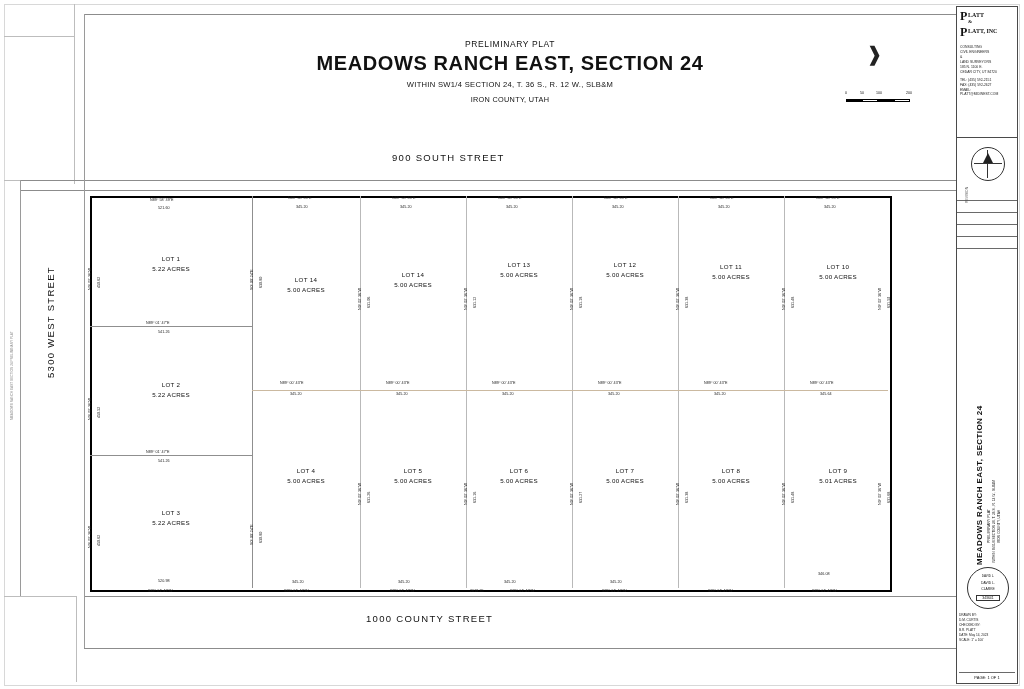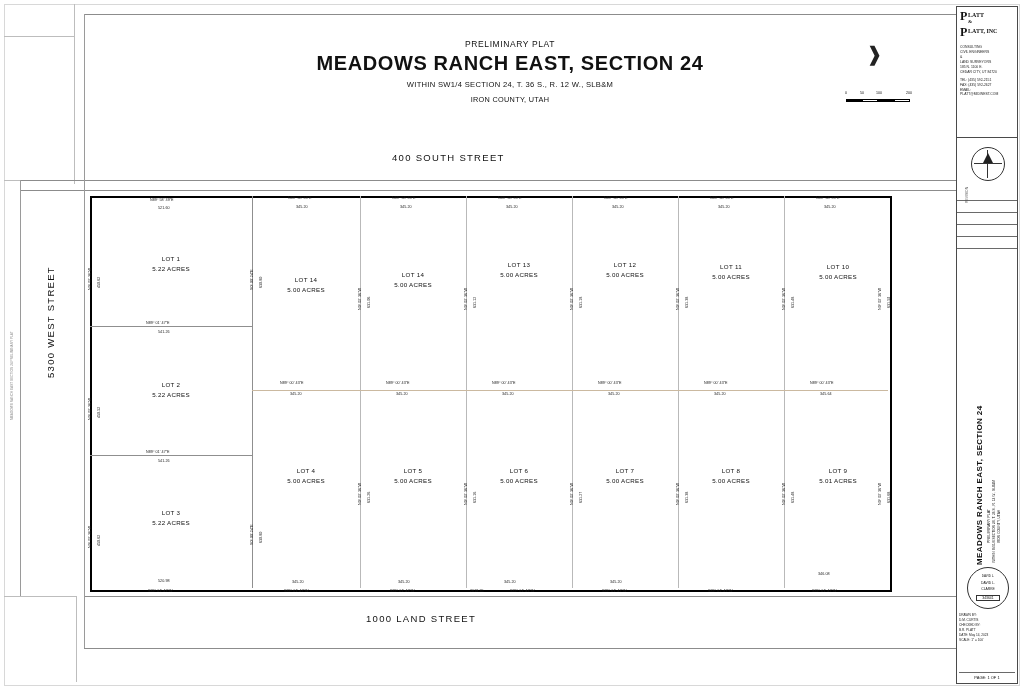--- a/index.html
+++ b/index.html
@@ -108,22 +108,22 @@
   </div>
 
   <div class="row" style="left:84px;top:14px;width:872px;"></div>
   <div class="row" style="left:20px;top:180px;width:936px;"></div>
   <div class="row" style="left:20px;top:190px;width:936px;"></div>
   <div class="row" style="left:84px;top:596px;width:872px;"></div>
   <div class="row" style="left:84px;top:648px;width:872px;"></div>
   <div class="line thin vline" style="left:20px;top:180px;height:416px;"></div>
   <div class="line thin vline" style="left:84px;top:14px;height:634px;"></div>
 
-  <div class="street" id="st-800">400 SOUTH STREET</div>
-  <div class="street" id="st-1000">1000 LAND STREET</div>
+  <div class="street" id="st-800">900 SOUTH STREET</div>
+  <div class="street" id="st-1000">1000 COUNTY STREET</div>
   <div class="street" id="st-5300">5300 WEST STREET</div>
 
   <div id="boundary"></div>
 
   <div class="lotline v" style="left:252px;top:196px;height:392px;background:#8f8f8f;"></div>
   <div class="lotline v" style="left:360px;top:196px;height:392px;"></div>
   <div class="lotline v" style="left:466px;top:196px;height:392px;"></div>
   <div class="lotline v" style="left:572px;top:196px;height:392px;"></div>
   <div class="lotline v" style="left:678px;top:196px;height:392px;"></div>
   <div class="lotline v" style="left:784px;top:196px;height:392px;"></div>

